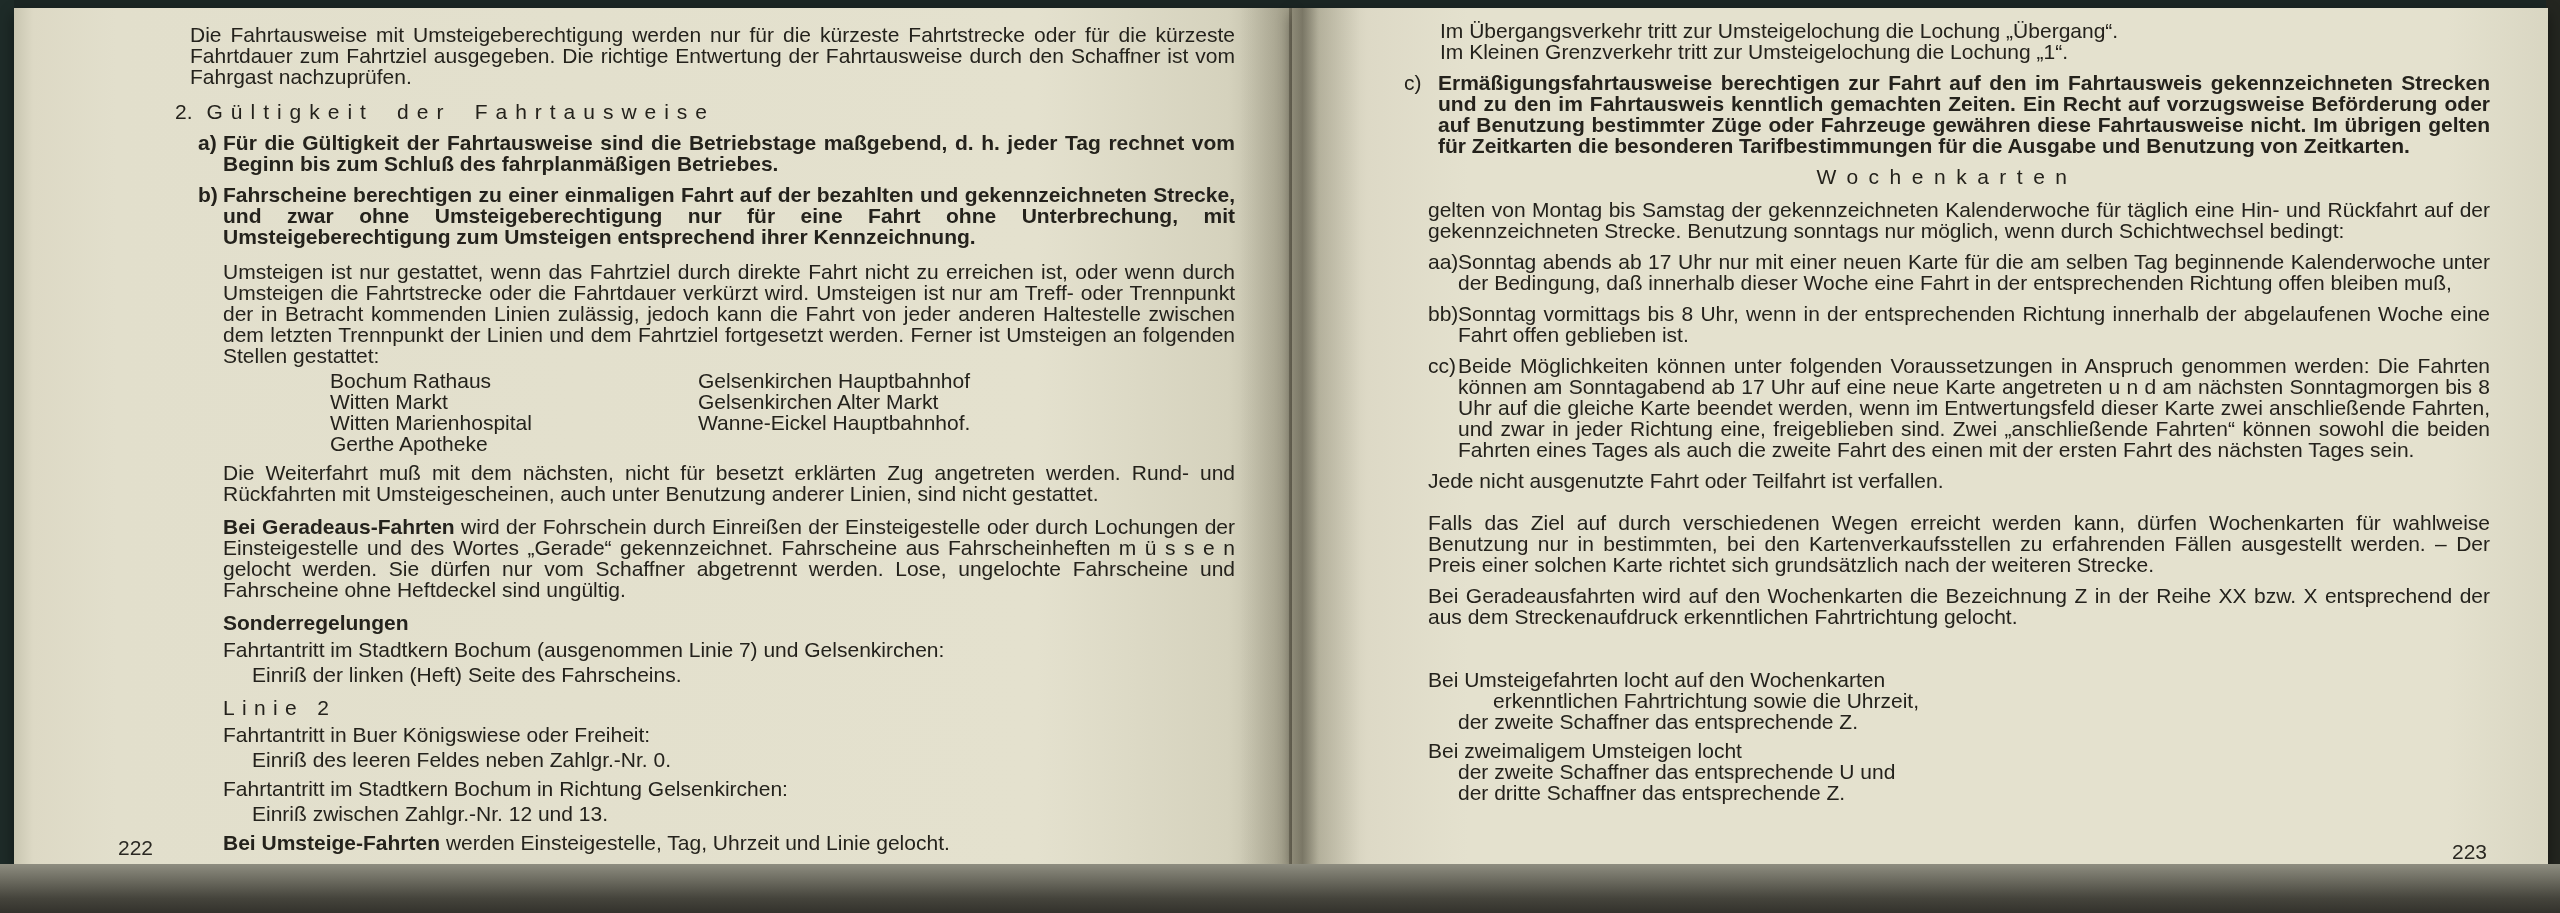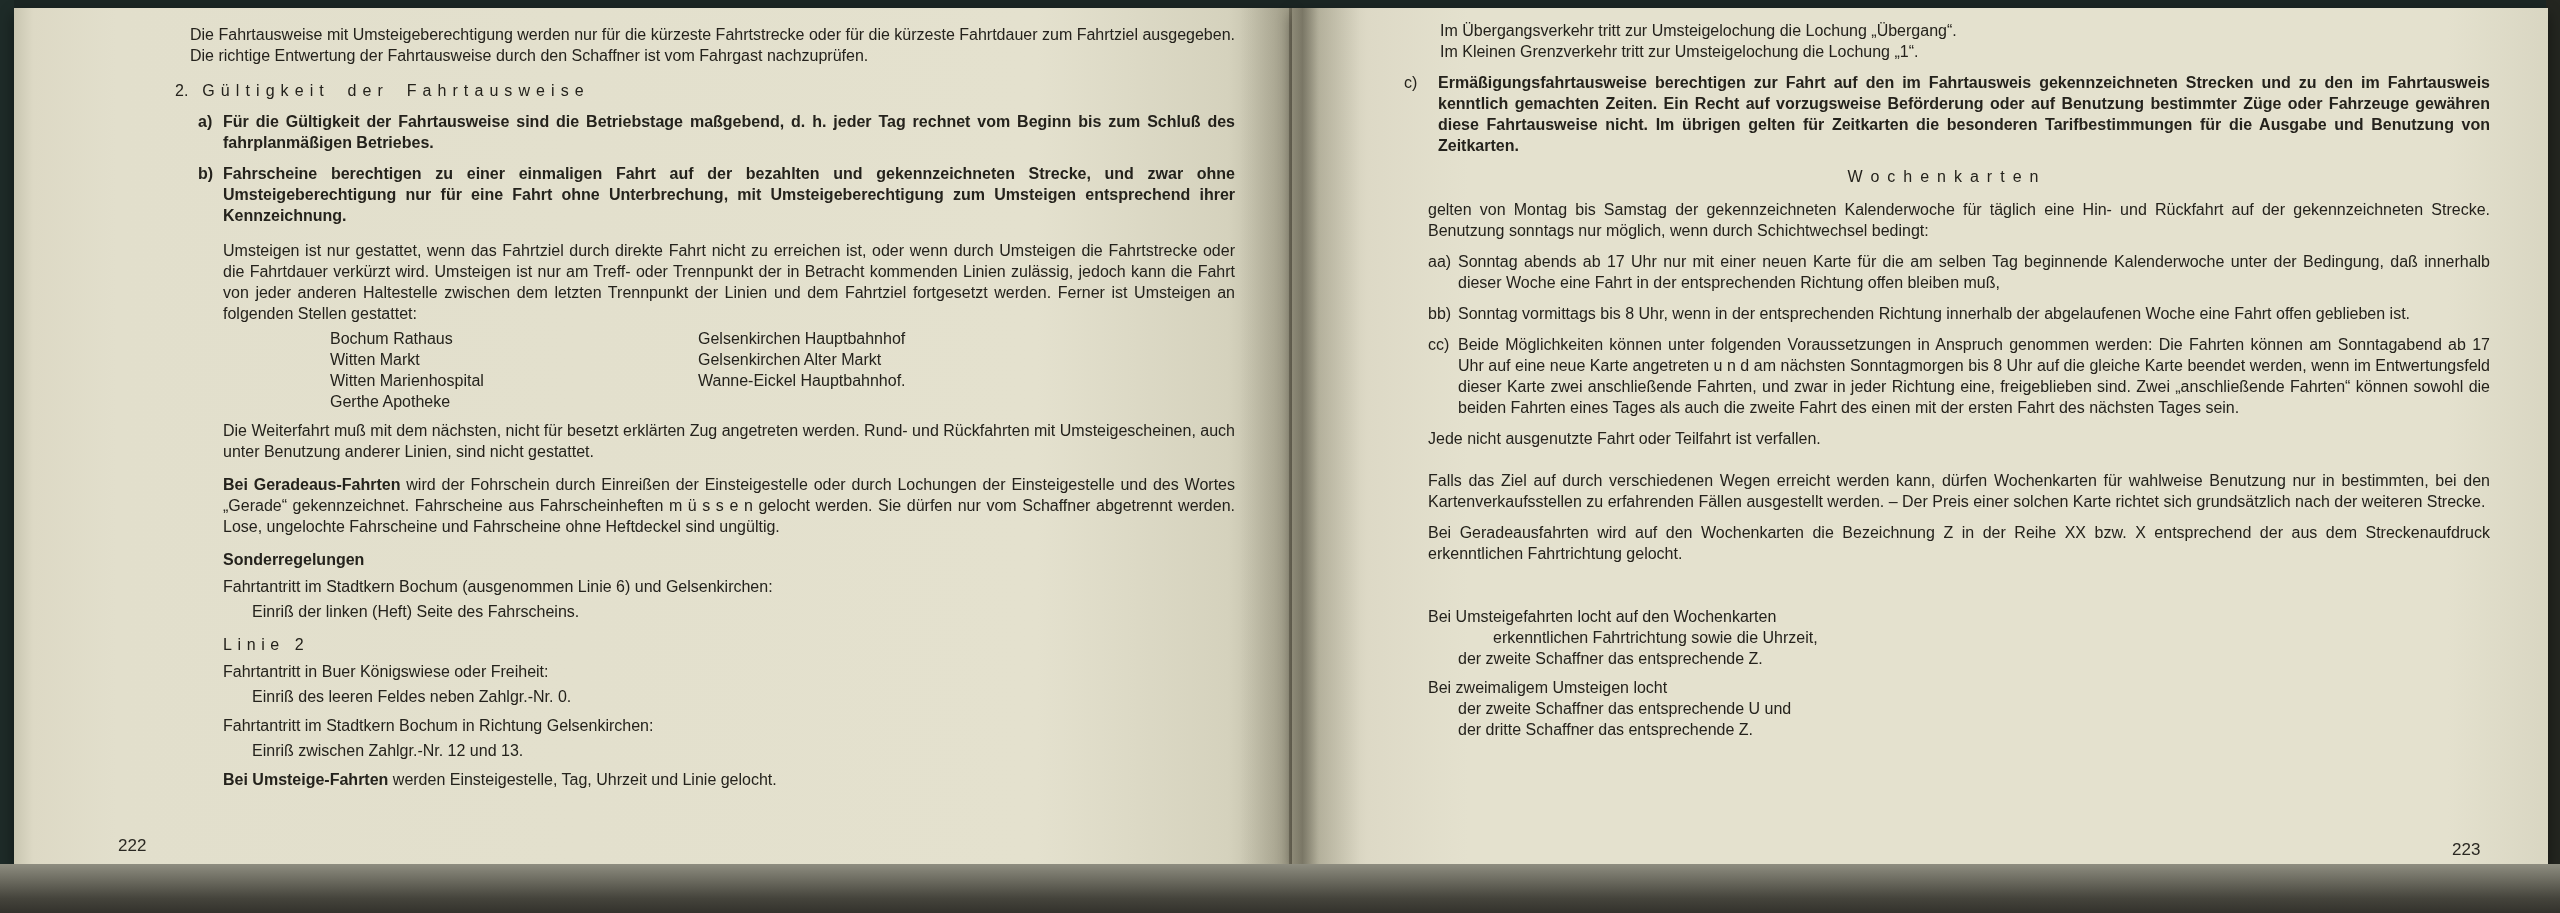--- a/index.html
+++ b/index.html
@@ -18,21 +18,21 @@
     background:linear-gradient(to right,#c9c6b1 0%,#ddd9c5 1.5%,#e2dfcc 8%,#e4e1ce 80%,#d5d2bd 95%,#b2af9a 100%);
     box-shadow:0 6px 14px rgba(0,0,0,.45);}
   .page-right{left:1292px;width:1256px;
     background:linear-gradient(to right,#a9a692 0%,#c6c3ae 2%,#ddd9c6 6%,#e4e1ce 14%,#e4e1ce 92%,#d9d6c2 100%);
     box-shadow:0 6px 14px rgba(0,0,0,.45);}
   .gutter{position:absolute;left:1240px;top:8px;width:120px;height:858px;
     background:linear-gradient(to right,rgba(70,64,45,0) 0%,rgba(70,64,45,.18) 40%,rgba(40,36,24,.42) 52%,rgba(70,64,45,.15) 66%,rgba(70,64,45,0) 100%);}
   .fold-line{position:absolute;left:1289px;top:8px;width:3px;height:858px;background:rgba(45,40,28,.35);}
 
   
-  .col{position:absolute;font-size:16px;line-height:21px;}
+  .col{position:absolute;font-size:21px;line-height:21px;}
   .col-left{left:175px;top:24px;width:1060px;}
   .col-right{left:1404px;top:20px;width:1086px;}
 
   .para{text-align:justify;margin:0 0 10px 0;}
   .bold{font-weight:700;}
   .line{white-space:nowrap;}
 
   
   .hang{position:relative;margin:0 0 10px 0;}
   .hang .lbl{position:absolute;left:0;top:0;}
@@ -61,21 +61,21 @@
   
   .rp-top{margin-left:36px;}
   .rp-item-c{padding-left:34px;margin-bottom:10px;}
   .rp-woch{text-align:center;letter-spacing:.5em;margin:0 0 12px 0;}
   .rp-body{margin-left:24px;}
   .rp-aa{margin-left:24px;padding-left:30px;}
   .rp-sub1{margin-left:54px;}
   .rp-sub2{margin-left:89px;}
   .rp-blk{margin-bottom:8px;margin-top:42px;}
 
-  .pagenum{position:absolute;font-size:17px;color:#2a2822;}
+  .pagenum{position:absolute;font-size:21px;color:#2a2822;}
   .pagenum-left{left:118px;top:836px;}
   .pagenum-right{left:2452px;top:840px;}
 </style>
 </head>
 <body>
 
 <div class="stage">
 
   <div class="band-top"></div>
   <div class="band-left"></div>
@@ -124,21 +124,21 @@
         <span></span>
       </div>
     </div>
 
     <p class="para lp-body mb12">Die Weiterfahrt muß mit dem nächsten, nicht für besetzt erklärten Zug angetreten werden. Rund- und Rückfahrten mit Umsteigescheinen, auch unter Benutzung anderer Linien, sind nicht gestattet.</p>
 
     <p class="para lp-body mb12"><span class="bold">Bei Geradeaus-Fahrten</span><span> wird der Fohrschein durch Einreißen der Einsteigestelle oder durch Lochungen der Einsteigestelle und des Wortes „Gerade“ gekennzeichnet. Fahrscheine aus Fahrscheinheften m ü s s e n  gelocht werden. Sie dürfen nur vom Schaffner abgetrennt werden. Lose, ungelochte Fahrscheine und Fahrscheine ohne Heftdeckel sind ungültig.</span></p>
 
     <div class="lp-body bold mb6 line">Sonderregelungen</div>
 
-    <div class="lp-body mb4 line">Fahrtantritt im Stadtkern Bochum (ausgenommen Linie 6) und Gelsenkirchen:</div>
+    <div class="lp-body mb4 line">Fahrtantritt im Stadtkern Bochum (ausgenommen Linie 7) und Gelsenkirchen:</div>
     <div class="lp-sub line">Einriß der linken (Heft) Seite des Fahrscheins.</div>
 
     <div class="lp-linie line">Linie 2</div>
 
     <div class="lp-body mb4 line">Fahrtantritt in Buer Königswiese oder Freiheit:</div>
     <div class="lp-sub mb8 line">Einriß des leeren Feldes neben Zahlgr.-Nr. 0.</div>
 
     <div class="lp-body mb4 line">Fahrtantritt im Stadtkern Bochum in Richtung Gelsenkirchen:</div>
     <div class="lp-sub mb8 line">Einriß zwischen Zahlgr.-Nr. 12 und 13.</div>
 

